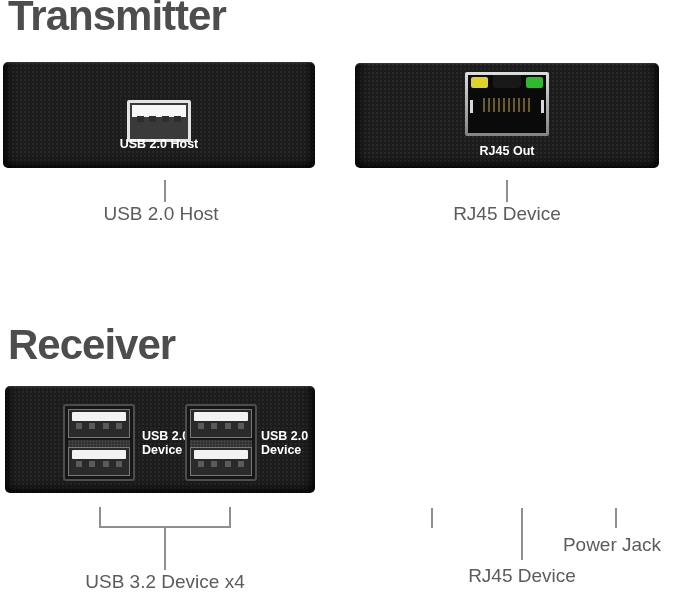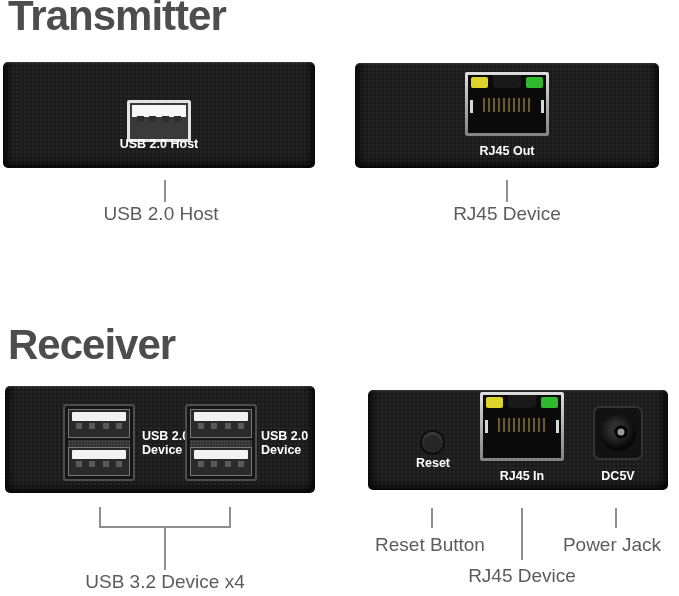--- a/index.html
+++ b/index.html
@@ -171,57 +171,34 @@
             <i></i>
           </div>
       </div>
     </div>
     <div class="module-label" id="mlabel-2">
       <span>USB 2.0</span><br>
       <span>Device</span>
     </div>
   </div>
 
-  <div class="device" id="dev-rx-rj45">
-    <div class="reset-btn"></div>
-    <div class="plabel" id="print-reset">Reset</div>
-
-    <div class="rj45 tall" style="left:112px;top:2px">
-      <div class="jack">
-        <div class="led yellow"></div>
-        <div class="led green"></div>
-        <div class="tab"></div>
-        <div class="rjpins"></div>
-        <div class="latch l"></div>
-        <div class="latch r"></div>
-      </div>
-    </div>
-    <div class="plabel" id="print-rj45-in">RJ45 In</div>
-
-    <div class="dc-jack">
-      <div class="dc-hole"></div>
-      <div class="dc-pin"></div>
-    </div>
-    <div class="plabel" id="print-dc5v">DC5V</div>
-  </div>
 
   <div class="vline" style="left:164px;top:180px;height:22px"></div>
   <div class="callout" style="left:61px;top:203px">USB 2.0 Host</div>
 
   <div class="vline" style="left:506px;top:180px;height:22px"></div>
   <div class="callout" style="left:407px;top:203px">RJ45 Device</div>
 
   <div class="vline" style="left:99px;top:507px;height:20px"></div>
   <div class="vline" style="left:229px;top:507px;height:20px"></div>
   <div class="hline" style="left:99px;top:526px;width:132px"></div>
   <div class="vline" style="left:164px;top:527px;height:43px"></div>
   <div class="callout" style="left:65px;top:571px">USB 3.2 Device x4</div>
 
   <div class="vline" style="left:431px;top:508px;height:20px"></div>
-  <div class="callout" style="left:330px;top:534px">Reset Button</div>
 
   <div class="vline" style="left:521px;top:508px;height:52px"></div>
   <div class="callout" style="left:422px;top:565px">RJ45 Device</div>
 
   <div class="vline" style="left:615px;top:508px;height:20px"></div>
   <div class="callout" style="left:512px;top:534px">Power Jack</div>
 
 </div>
 
 </body></html>

